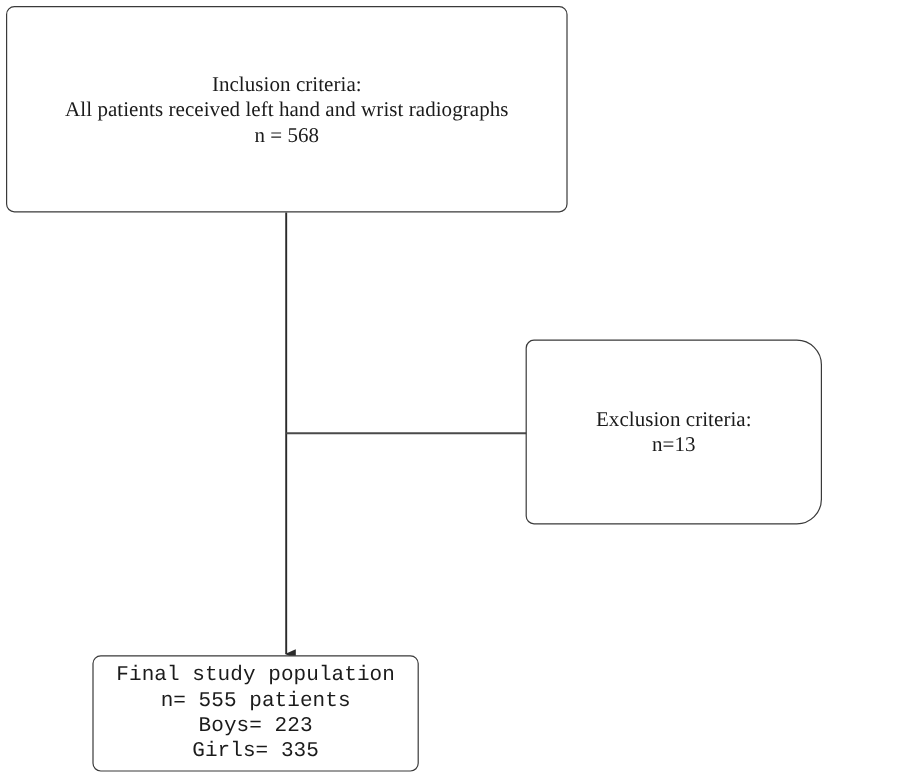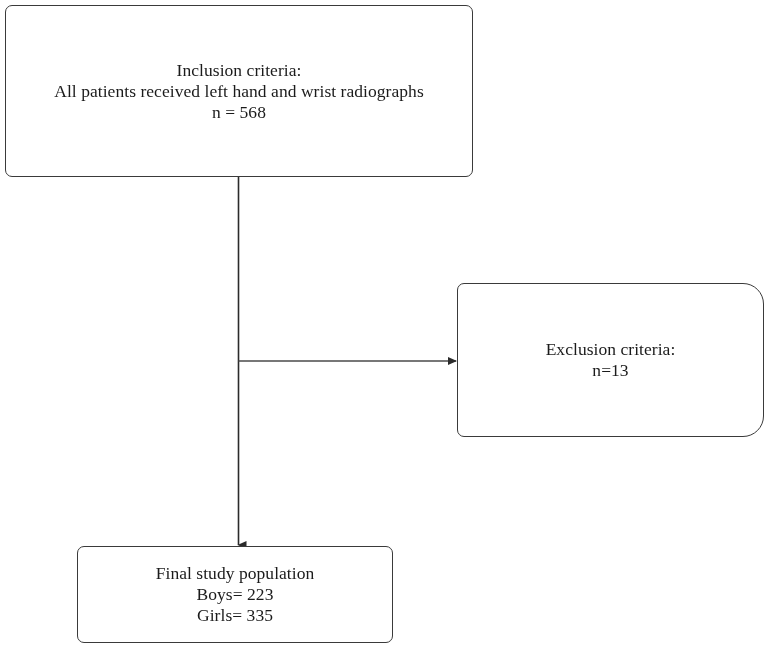--- a/index.html
+++ b/index.html
@@ -45,35 +45,36 @@
   
   #node-inclusion {
     left: 5px;
     top: 5px;
     width: 468px;
     height: 172px;
     padding: 0 8px;
   }
   
   #node-exclusion {
-    left: 457px;
+    left: 438px;
     top: 283px;
-    width: 307px;
+    width: 247px;
     height: 154px;
     padding: 0 8px;
     border-top-right-radius: 21px;
     border-bottom-right-radius: 21px;
   }
   
   #node-final {
     left: 77px;
     top: 546px;
-    width: 316px;
+    width: 272px;
     height: 97px;
     padding: 0 8px;
+    font-family: Liberation Mono, monospace;
   }
 </style>
 </head>
 <body>
 
 <div id="canvas">
 
   <svg class="flow-svg" viewBox="0 0 764 647">
     <defs>
       <marker id="arrow-down" markerWidth="10" markerHeight="10" refX="5" refY="8" orient="auto" markerUnits="userSpaceOnUse">
@@ -95,17 +96,18 @@
     <span class="node-line">n = 568</span>
   </div>
 
   <div class="node-box" id="node-exclusion">
     <span class="node-line">Exclusion criteria:</span>
     <span class="node-line">n=13</span>
   </div>
 
   <div class="node-box" id="node-final">
     <span class="node-line">Final study population</span>
+    <span class="node-line">n= 555 patients</span>
     <span class="node-line">Boys= 223</span>
     <span class="node-line">Girls= 335</span>
   </div>
 
 </div>
 
 </body></html>

